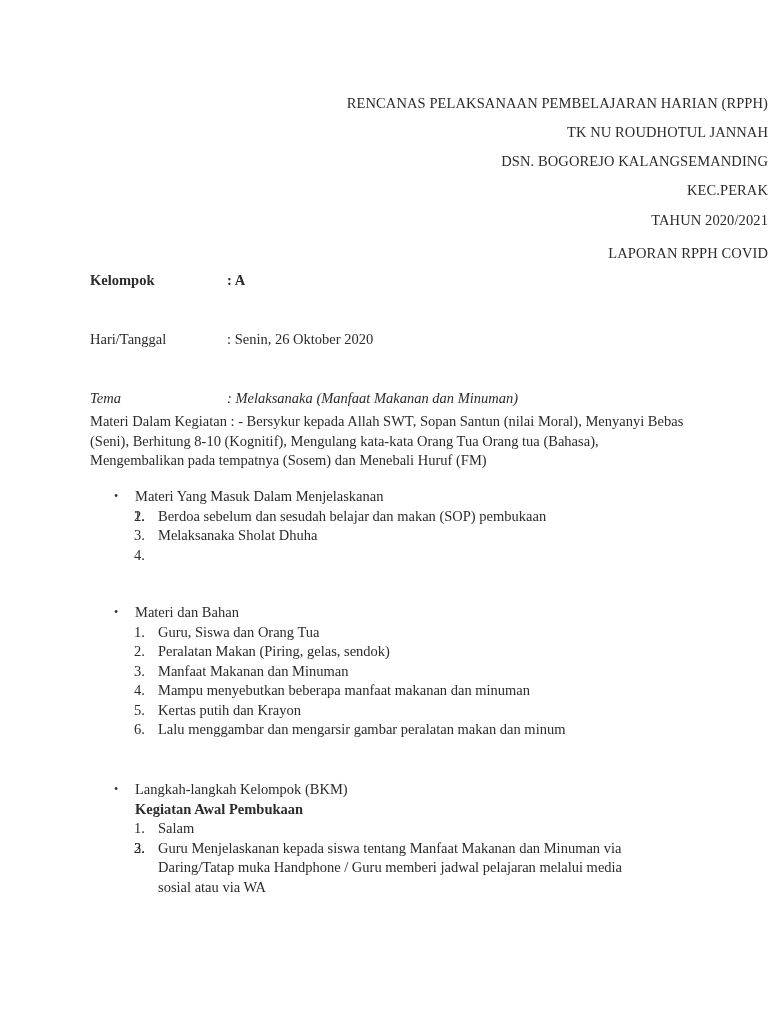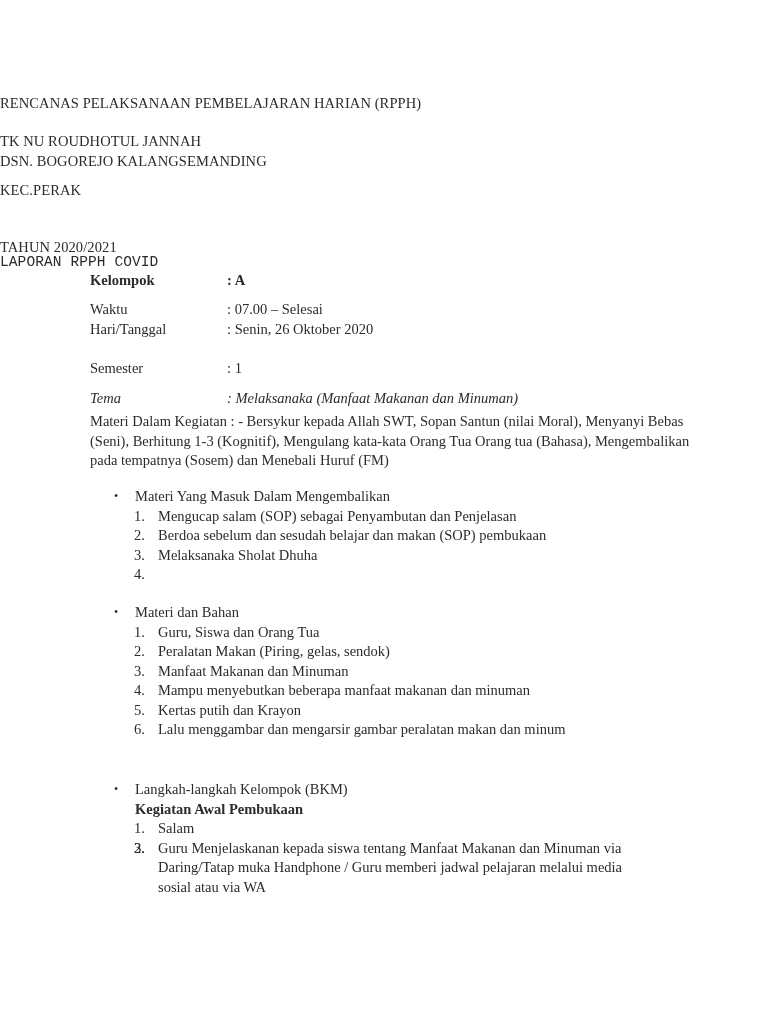--- a/index.html
+++ b/index.html
@@ -18,21 +18,21 @@
     }
     .page {
       position: absolute;
       left: 0; top: 0;
       width: 768px; height: 1024px;
     }
     .header-line {
       position: absolute;
       left: 0;
       width: 768px;
-      text-align: left;
+      text-align: right;
       font-size: 14.5px;
       line-height: 18px;
       letter-spacing: 0.1px;
     }
     .kv-row {
       position: absolute;
       left: 90px;
       width: 620px;
       height: 18px;
       line-height: 18px;
@@ -99,57 +99,48 @@
       display: block;
       width: 500px;
     }
   </style>
 </head>
 <body>
 
 <div class="page">
 
   <div class="header-line" style="top:94px;">RENCANAS PELAKSANAAN PEMBELAJARAN HARIAN (RPPH)</div>
-  <div class="header-line" style="top:132px;">TK NU ROUDHOTUL JANNAH</div>
+  <div class="header-line" style="top:123px;">TK NU ROUDHOTUL JANNAH</div>
   <div class="header-line" style="top:152px;">DSN. BOGOREJO KALANGSEMANDING</div>
   <div class="header-line" style="top:181px;">KEC.PERAK</div>
-  <div class="header-line" style="top:211px;margin-top:27px;">TAHUN 2020/2021</div>
-  <div class="header-line" style="top:253px;font-family:Liberation Mono, monospace;">LAPORAN RPPH COVID</div>
+  <div class="header-line" style="top:211px;">TAHUN 2020/2021</div>
+  <div class="header-line" style="top:244px;">LAPORAN RPPH COVID</div>
 
   <div class="kv-row" style="top:271px;font-weight:bold;">
     <span class="kv-label">Kelompok</span>
     <span class="kv-value">: A</span>
   </div>
-  <div class="kv-row" style="top:300px;">
-    <span class="kv-label">Waktu</span>
-    <span class="kv-value">: 07.00 – Selesai</span>
-  </div>
-  <div class="kv-row" style="top:320px;">
+  <div class="kv-row" style="top:330px;">
     <span class="kv-label">Hari/Tanggal</span>
     <span class="kv-value">: Senin, 26 Oktober 2020</span>
-  </div>
-  <div class="kv-row" style="top:359px;">
-    <span class="kv-label">Semester</span>
-    <span class="kv-value">: 1</span>
   </div>
   <div class="kv-row" style="top:389px;font-style:italic;">
     <span class="kv-label">Tema</span>
     <span class="kv-value">: Melaksanaka (Manfaat Makanan dan Minuman)</span>
   </div>
 
-  <div class="paragraph">Materi Dalam Kegiatan  : - Bersykur kepada Allah SWT, Sopan Santun (nilai Moral), Menyanyi Bebas (Seni), Berhitung 1-3 (Kognitif), Mengulang kata-kata Orang Tua Orang tua (Bahasa), Mengembalikan pada tempatnya (Sosem) dan Menebali Huruf (FM)</div>
+  <div class="paragraph">Materi Dalam Kegiatan  : - Bersykur kepada Allah SWT, Sopan Santun (nilai Moral), Menyanyi Bebas (Seni), Berhitung 8-10 (Kognitif), Mengulang kata-kata Orang Tua Orang tua (Bahasa), Mengembalikan pada tempatnya (Sosem) dan Menebali Huruf (FM)</div>
 
   <div class="bullet-block" style="top:487px;">
     <div class="bullet-line">
       <span class="bullet-dot">•</span>
-      <span class="bullet-text">Materi Yang Masuk Dalam Mengembalikan</span>
+      <span class="bullet-text">Materi Yang Masuk Dalam Menjelaskanan</span>
     </div>
     <div class="num-item">
       <span class="num-marker">1.</span>
-      <span class="num-text">Mengucap salam (SOP) sebagai Penyambutan dan Penjelasan</span>
     </div>
     <div class="num-item">
       <span class="num-marker">2.</span>
       <span class="num-text">Berdoa sebelum dan sesudah belajar dan makan (SOP) pembukaan</span>
     </div>
     <div class="num-item">
       <span class="num-marker">3.</span>
       <span class="num-text">Melaksanaka Sholat Dhuha</span>
     </div>
     <div class="num-item">

